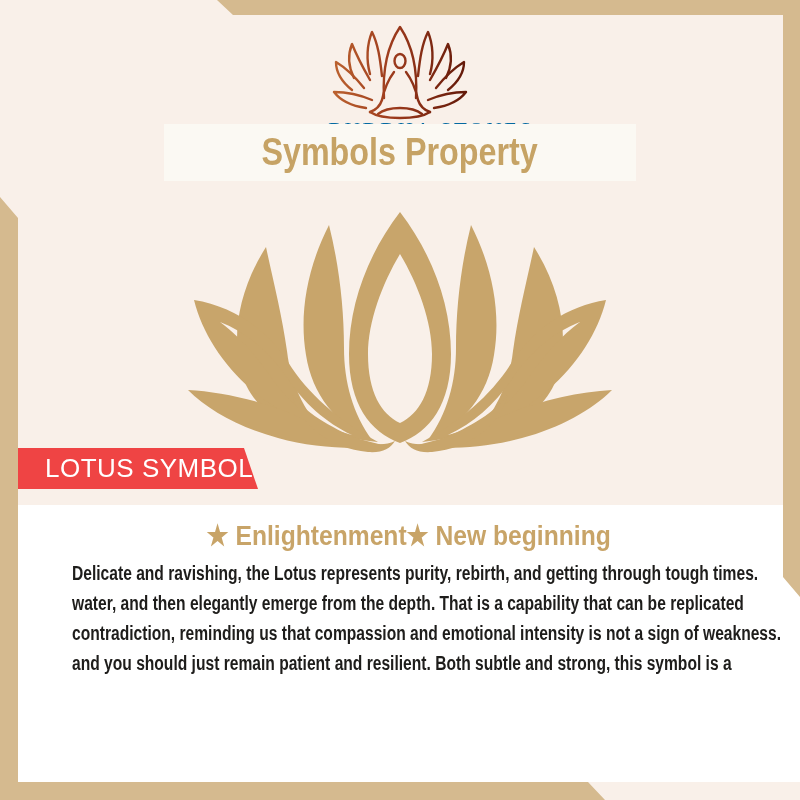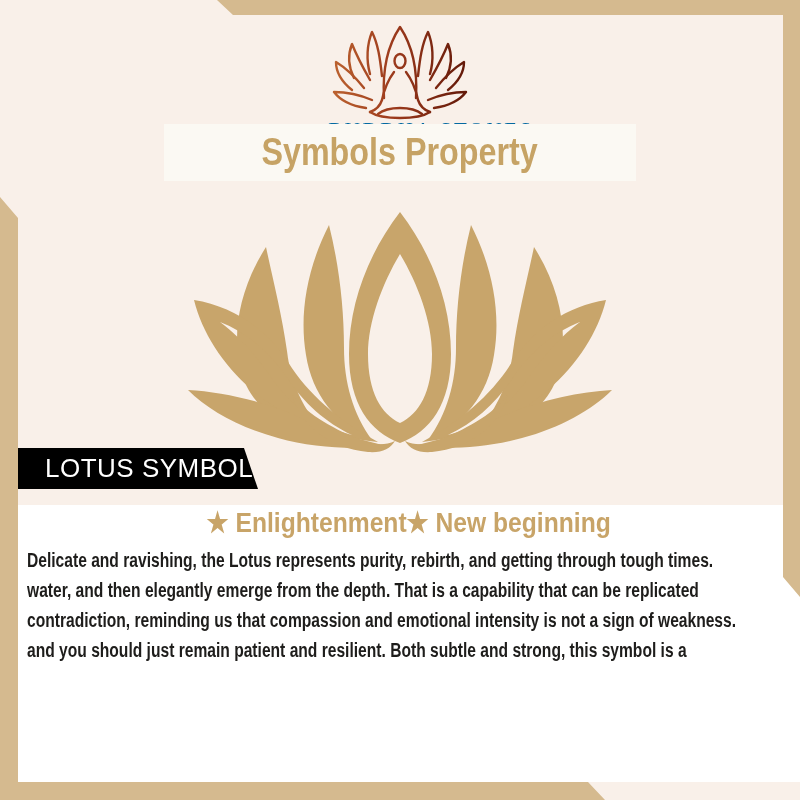--- a/index.html
+++ b/index.html
@@ -27,40 +27,40 @@
     display:inline-block;line-height:57px;font-size:38px;font-weight:bold;
     color:#c6a365;transform:scaleX(.85);white-space:nowrap;
   }
 
   
   .lotus{position:absolute;left:180px;top:198px;width:440px;height:260px;z-index:1;}
 
   
   .banner{
     position:absolute;left:18px;top:448px;width:240px;height:41px;
-    background:#000000;z-index:2;
+    background:#ef4444;z-index:2;
     clip-path:polygon(0 0, calc(100% - 14px) 0, 100% 100%, 0 100%);
   }
   .banner .banner-text{
     display:block;padding-left:27px;line-height:41px;color:#ffffff;
     font-size:26px;letter-spacing:.5px;white-space:nowrap;
   }
 
   
   .panel{
     position:absolute;left:18px;top:505px;width:782px;height:277px;
     background:#ffffff;z-index:2;
   }
-  .panel .heading{width:100%;text-align:center;height:36px;}
+  .panel .heading{width:100%;text-align:center;margin-top:13px;height:36px;}
   .panel .heading span{
     display:inline-block;font-size:28px;font-weight:bold;color:#c8a468;
     white-space:nowrap;transform:scaleX(.88);line-height:36px;
   }
   .body-lines{margin-top:4px;padding-left:9px;}
-  .body-line{height:30px;line-height:30px;white-space:nowrap;}
+  .body-line{height:30px;line-height:30px;white-space:nowrap;margin-left:45px;}
   .body-line span{
     display:inline-block;transform:scaleX(.78);transform-origin:left center;
     font-size:20px;font-weight:bold;color:#1e1d1b;white-space:nowrap;
   }
 </style>
 </head>
 <body>
 
 <div class="page">
 

